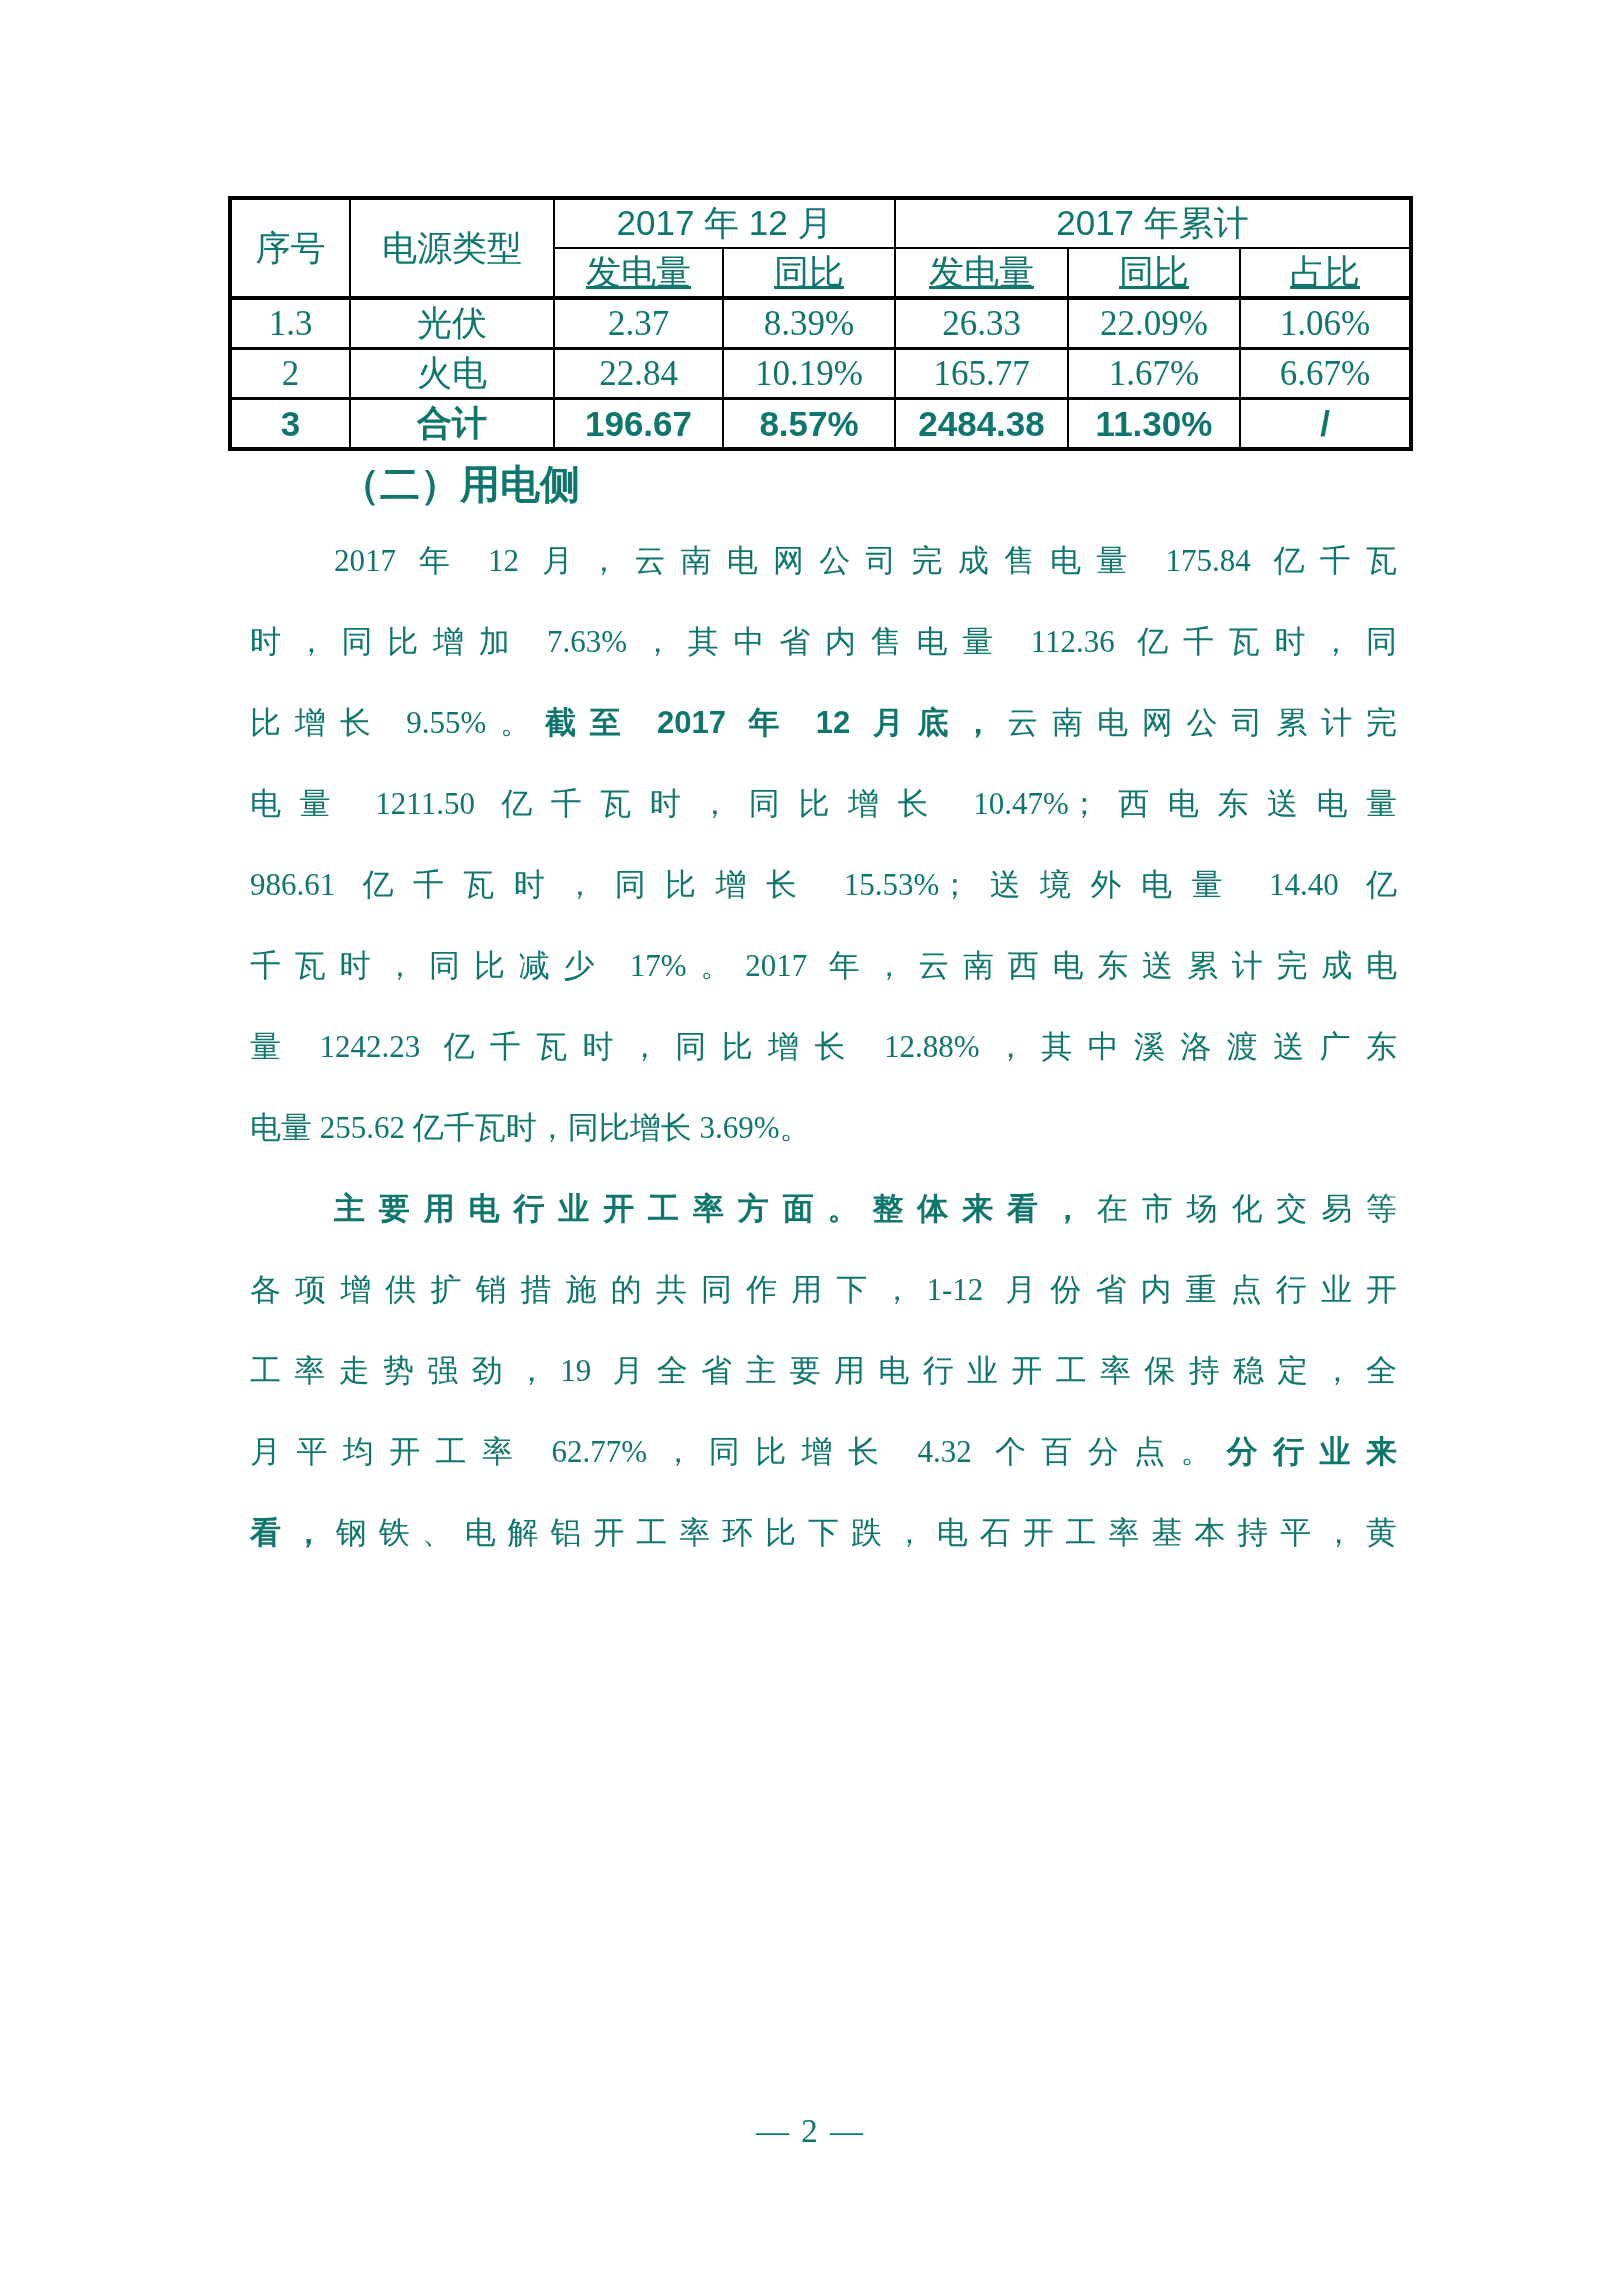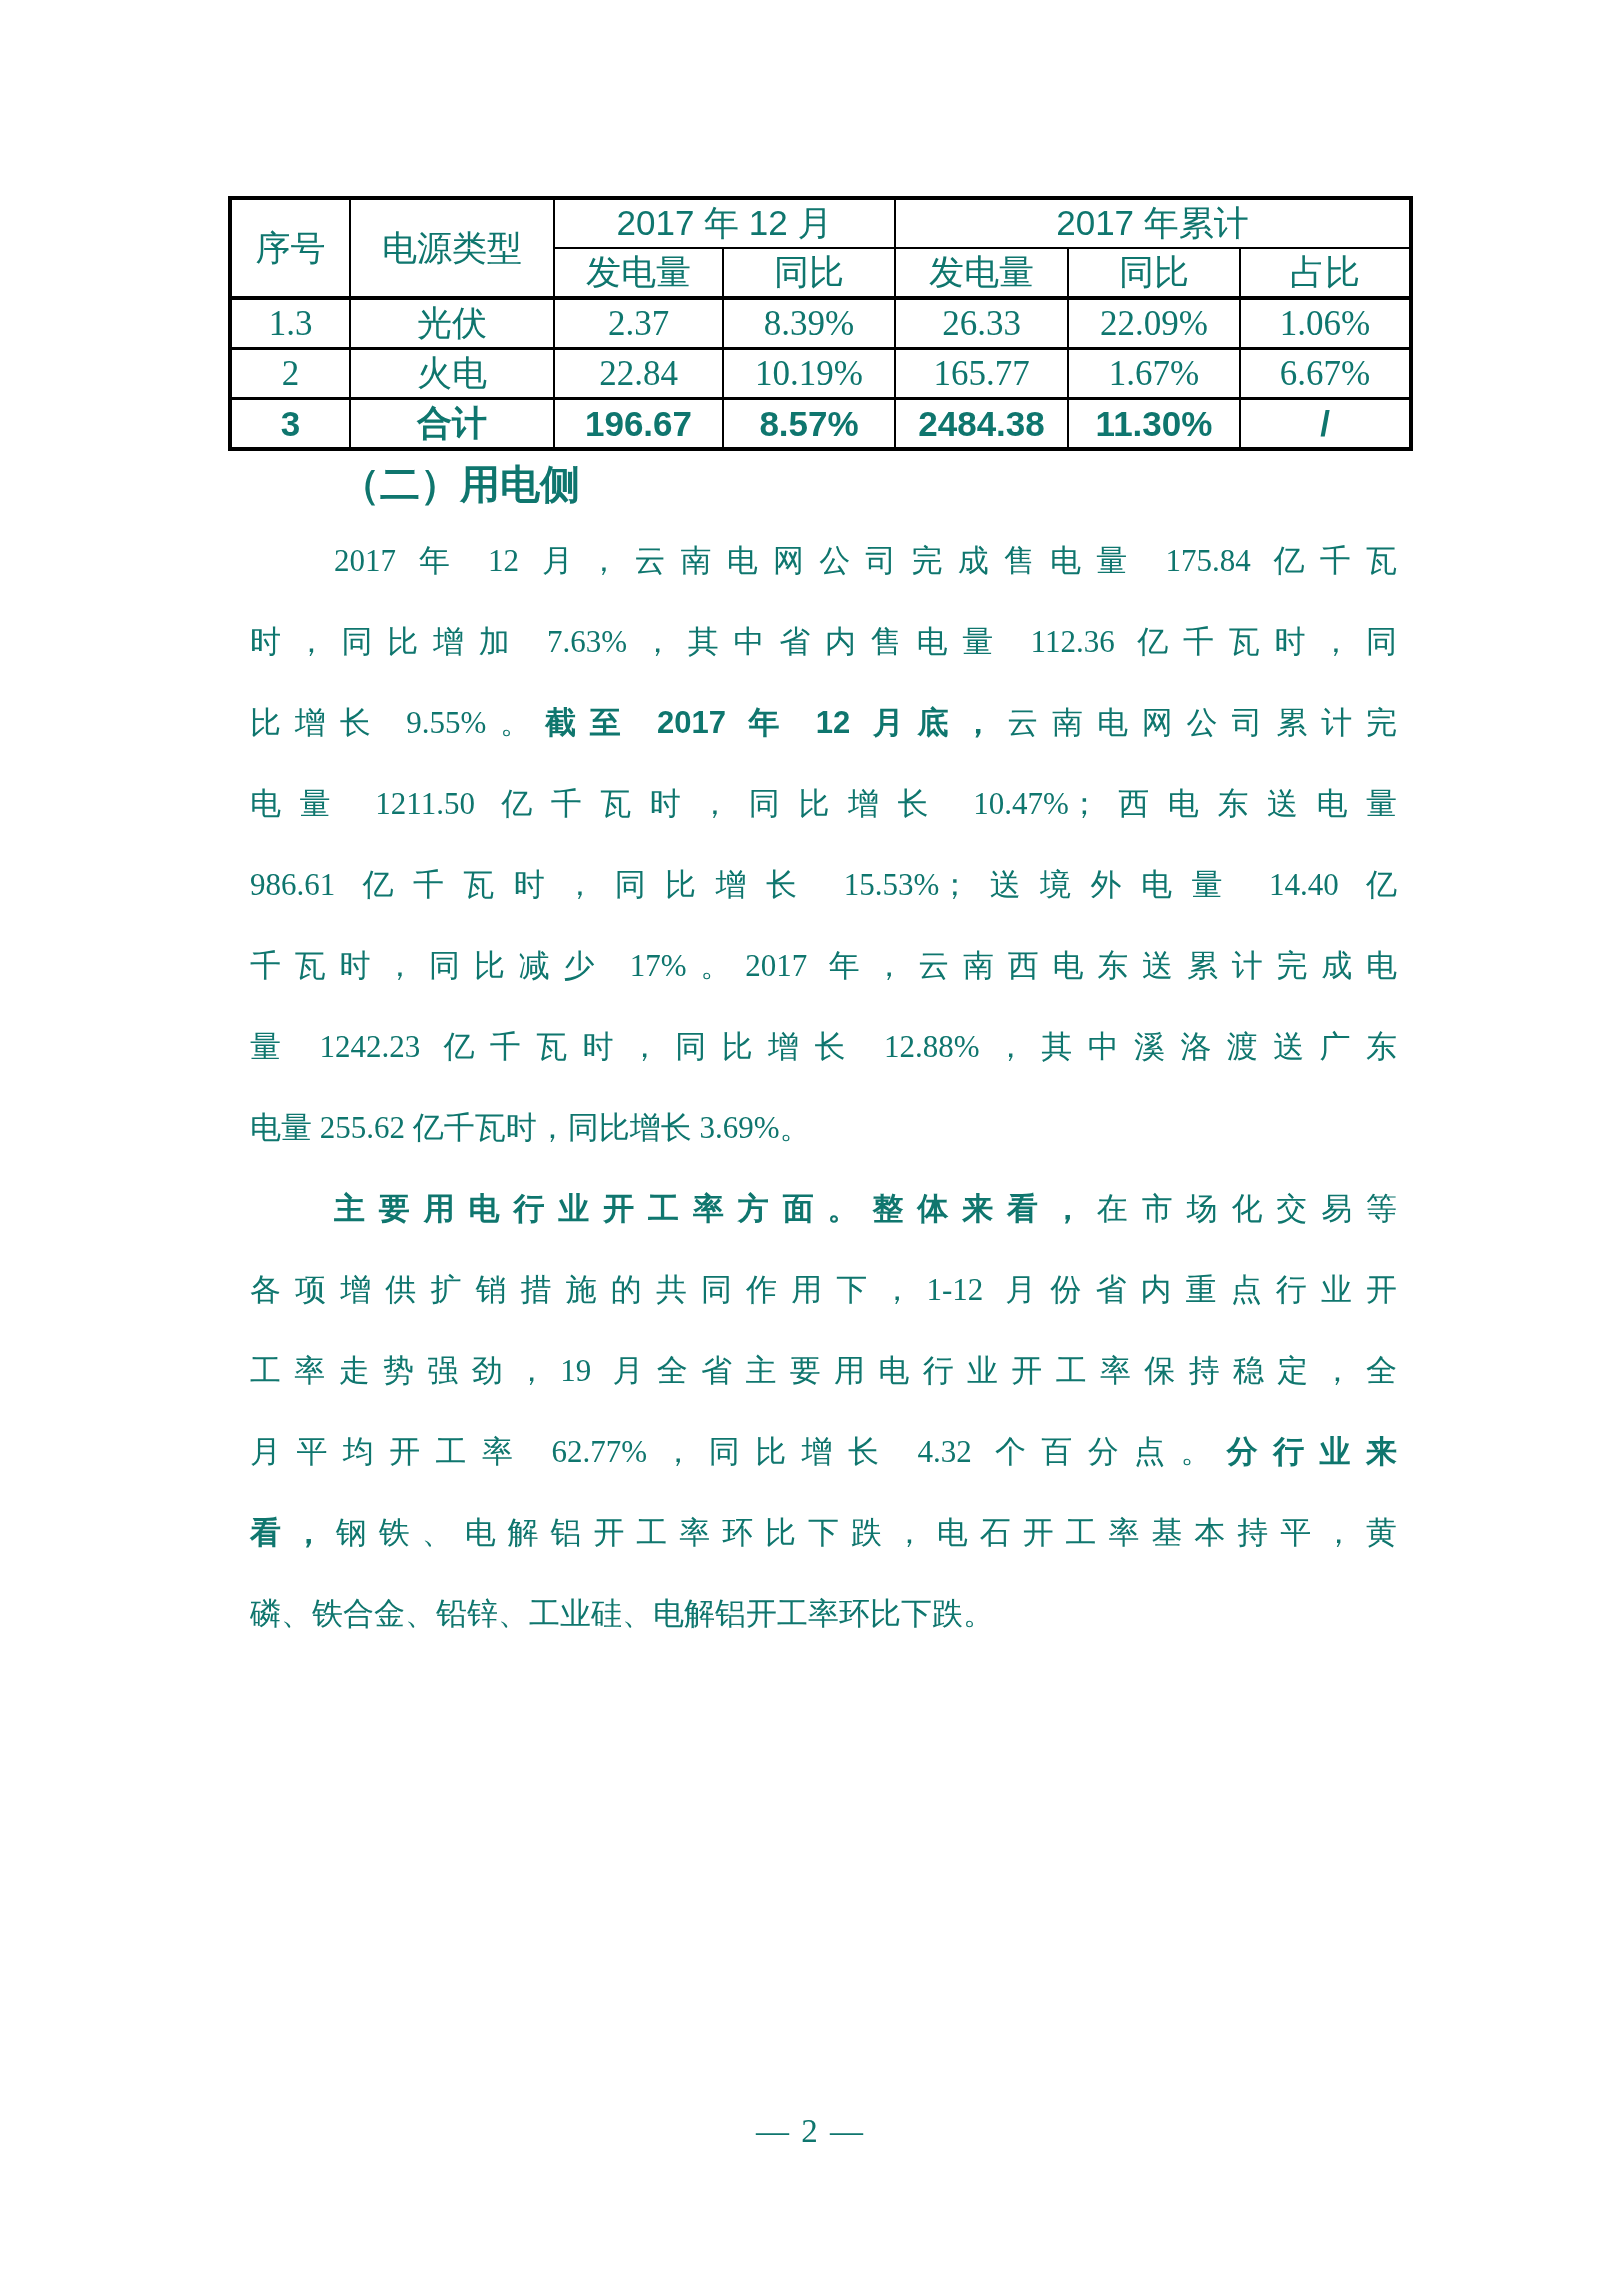--- a/index.html
+++ b/index.html
@@ -31,21 +31,21 @@
   table.data-table th, table.data-table td {
     border: 2.9px solid #000;
     text-align: center;
     vertical-align: middle;
     padding: 0;
     font-size: 35px;
     font-weight: normal;
     overflow: hidden;
   }
   tr.hrow1 { height: 43px; }
-  tr.hrow2 { height: 46px; }
+  tr.hrow2 { height: 46px; text-decoration: underline; }
   tr.drow  { height: 43px; }
   .hdr {
     font-family: "Liberation Sans", "DejaVu Sans", sans-serif;
     font-weight: bold;
     font-size: 36px;
   }
   tr.hrow2 th { border-top-width: 2.9px; }
   tr.drow1 td { border-top-width: 4.9px; }
   tr.drow2 td, tr.drow3 td { border-top-width: 3.9px; }
   td.r-align { text-align: right; padding-right: 5.9px; }
@@ -174,19 +174,18 @@
     <div class="line"><span>电量 1211.50 亿千瓦时，同比增长 10.47%；西电东送电量</span></div>
     <div class="line"><span>986.61 亿千瓦时，同比增长 15.53%；送境外电量 14.40 亿</span></div>
     <div class="line"><span>千瓦时，同比减少 17%。2017 年，云南西电东送累计完成电</span></div>
     <div class="line"><span>量 1242.23 亿千瓦时，同比增长 12.88%，其中溪洛渡送广东</span></div>
     <div class="line end"><span>电量 255.62 亿千瓦时，同比增长 3.69%。</span></div>
     <div class="line ind"><span class="b">主要用电行业开工率方面。整体来看，</span><span>在市场化交易等</span></div>
     <div class="line"><span>各项增供扩销措施的共同作用下，1-12 月份省内重点行业开</span></div>
     <div class="line"><span>工率走势强劲，19 月全省主要用电行业开工率保持稳定，全</span></div>
     <div class="line"><span>月平均开工率 62.77%，同比增长 4.32 个百分点。</span><span class="b">分行业来</span></div>
     <div class="line"><span class="b">看，</span><span>钢铁、电解铝开工率环比下跌，电石开工率基本持平，黄</span></div>
-    <div class="line end"><span>磷、铁合金、铅锌、工业硅、电解铝开工率环比下跌。</span></div>
   </div>
 
   <div class="page-footer">— 2 —</div>
 
 </div>
 
 
 </body></html>

